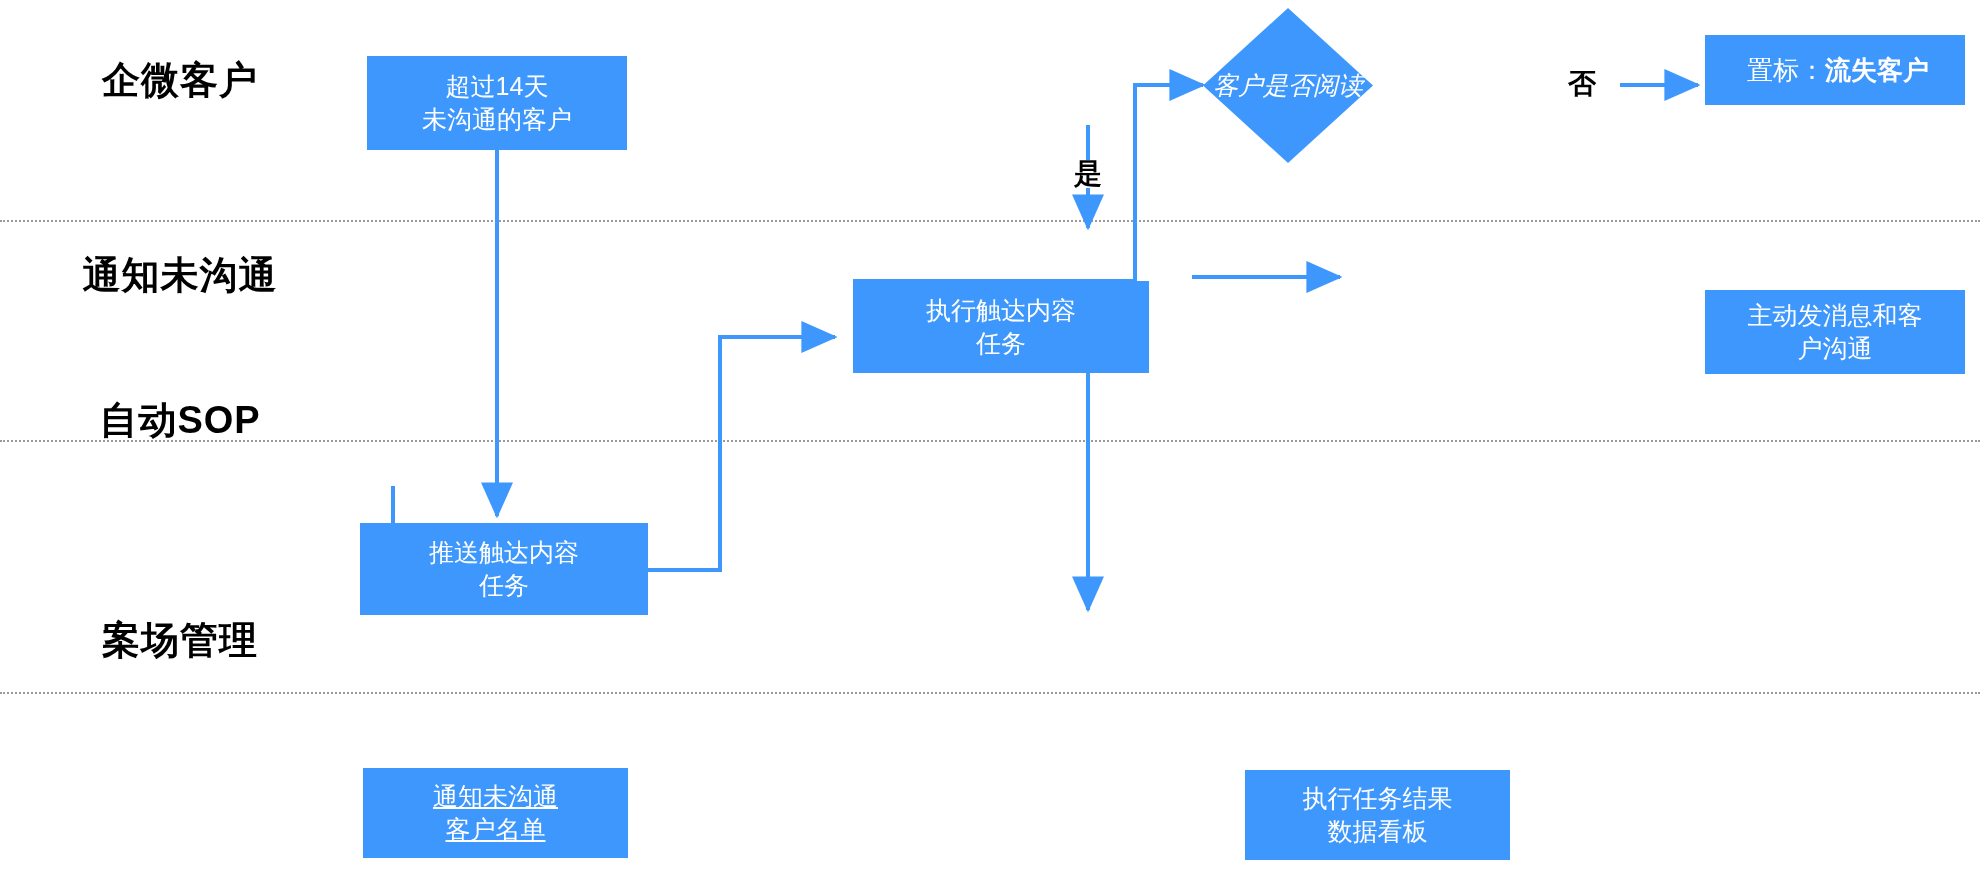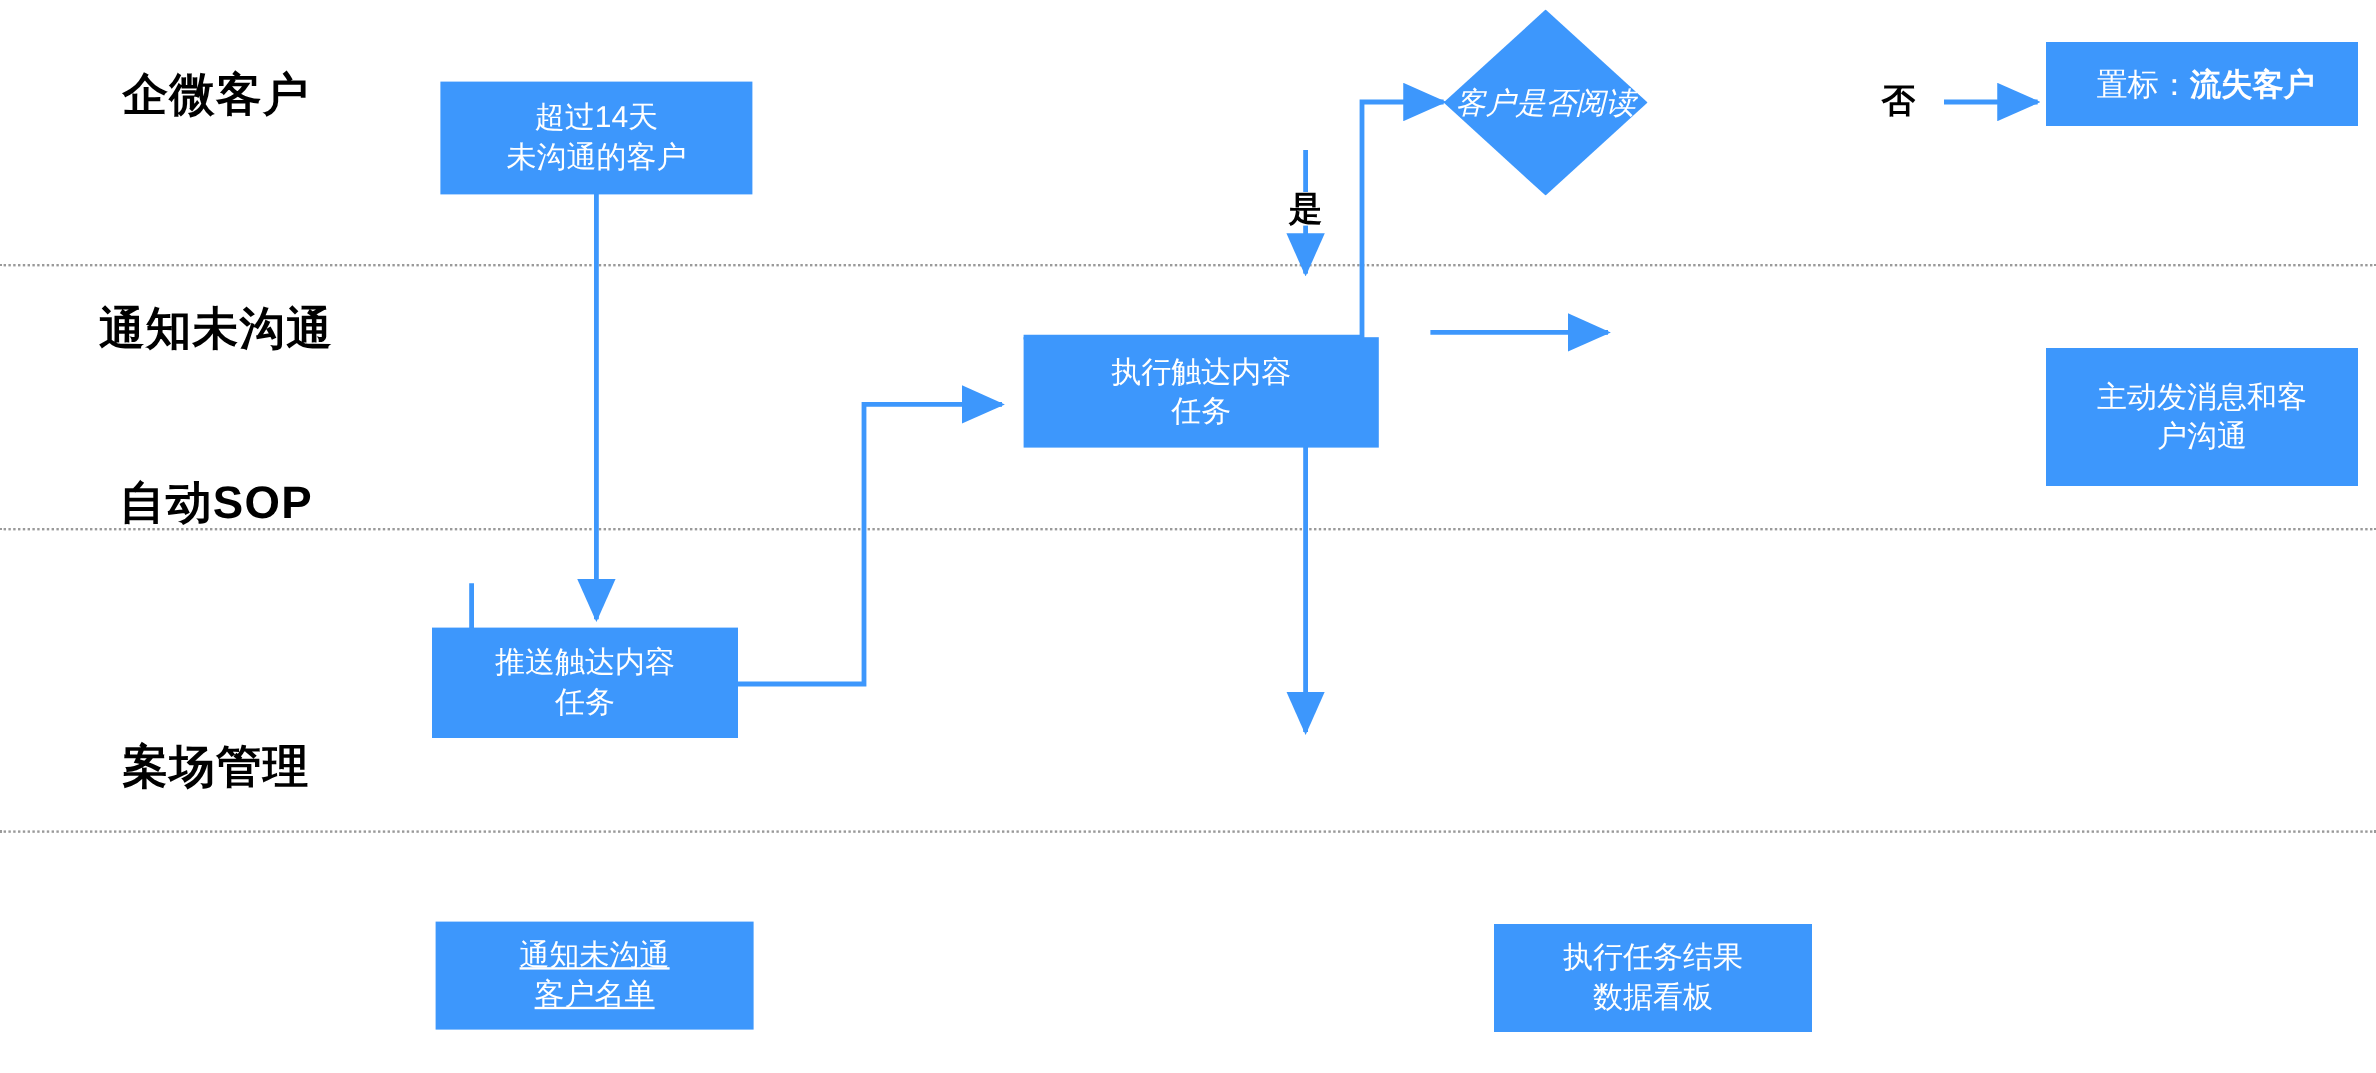--- a/index.html
+++ b/index.html
@@ -126,21 +126,21 @@
 
       <path d="M1088,311 L1088,610" marker-end="url(#ah)"></path>
     </g>
   </svg>
 
   <div class="lane-label" style="top:60px;">企微客户</div>
   <div class="lane-label" style="top:255px;">通知未沟通</div>
   <div class="lane-label" style="top:400px;">自动SOP</div>
   <div class="lane-label" style="top:620px;">案场管理</div>
 
-  <div class="node" style="left:367px; top:56px; width:260px; height:94px;margin-top:12px;">
+  <div class="node" style="left:367px; top:56px; width:260px; height:94px;">
     <div>
       <span class="t">超过14天</span>
       <span class="t">未沟通的客户</span>
     </div>
   </div>
 
   <div class="diamond-wrap" style="left:1203px; top:8px; width:170px; height:155px;">
     <svg width="170" height="155" viewBox="0 0 170 155" xmlns="http://www.w3.org/2000/svg">
       <polygon points="85,0 170,77.5 85,155 0,77.5" fill="#3d97fc"></polygon>
     </svg>
@@ -157,28 +157,28 @@
   <div class="edge-label" style="left:1068px; top:160px;">是</div>
 
   <div class="node" style="left:853px; top:281px; width:296px; height:92px; top:281px;">
     <div>
       <span class="t">执行触达内容</span>
       <span class="t">任务</span>
     </div>
   </div>
 
 
-  <div class="node" style="left:1705px; top:290px; width:260px; height:115px;">
+  <div class="node" style="left:1705px; top:290px; width:260px; height:84px;">
     <div>
       <span class="t">主动发消息和客</span>
       <span class="t">户沟通</span>
     </div>
   </div>
 
-  <div class="node" style="left:360px; top:523px; width:255px; height:92px;">
+  <div class="node" style="left:360px; top:523px; width:288px; height:92px;">
     <div>
       <span class="t">推送触达内容</span>
       <span class="t">任务</span>
     </div>
   </div>
 
   <div class="node" style="left:363px; top:768px; width:265px; height:90px;text-decoration:underline;">
     <div>
       <span class="t">通知未沟通</span>
       <span class="t">客户名单</span>

